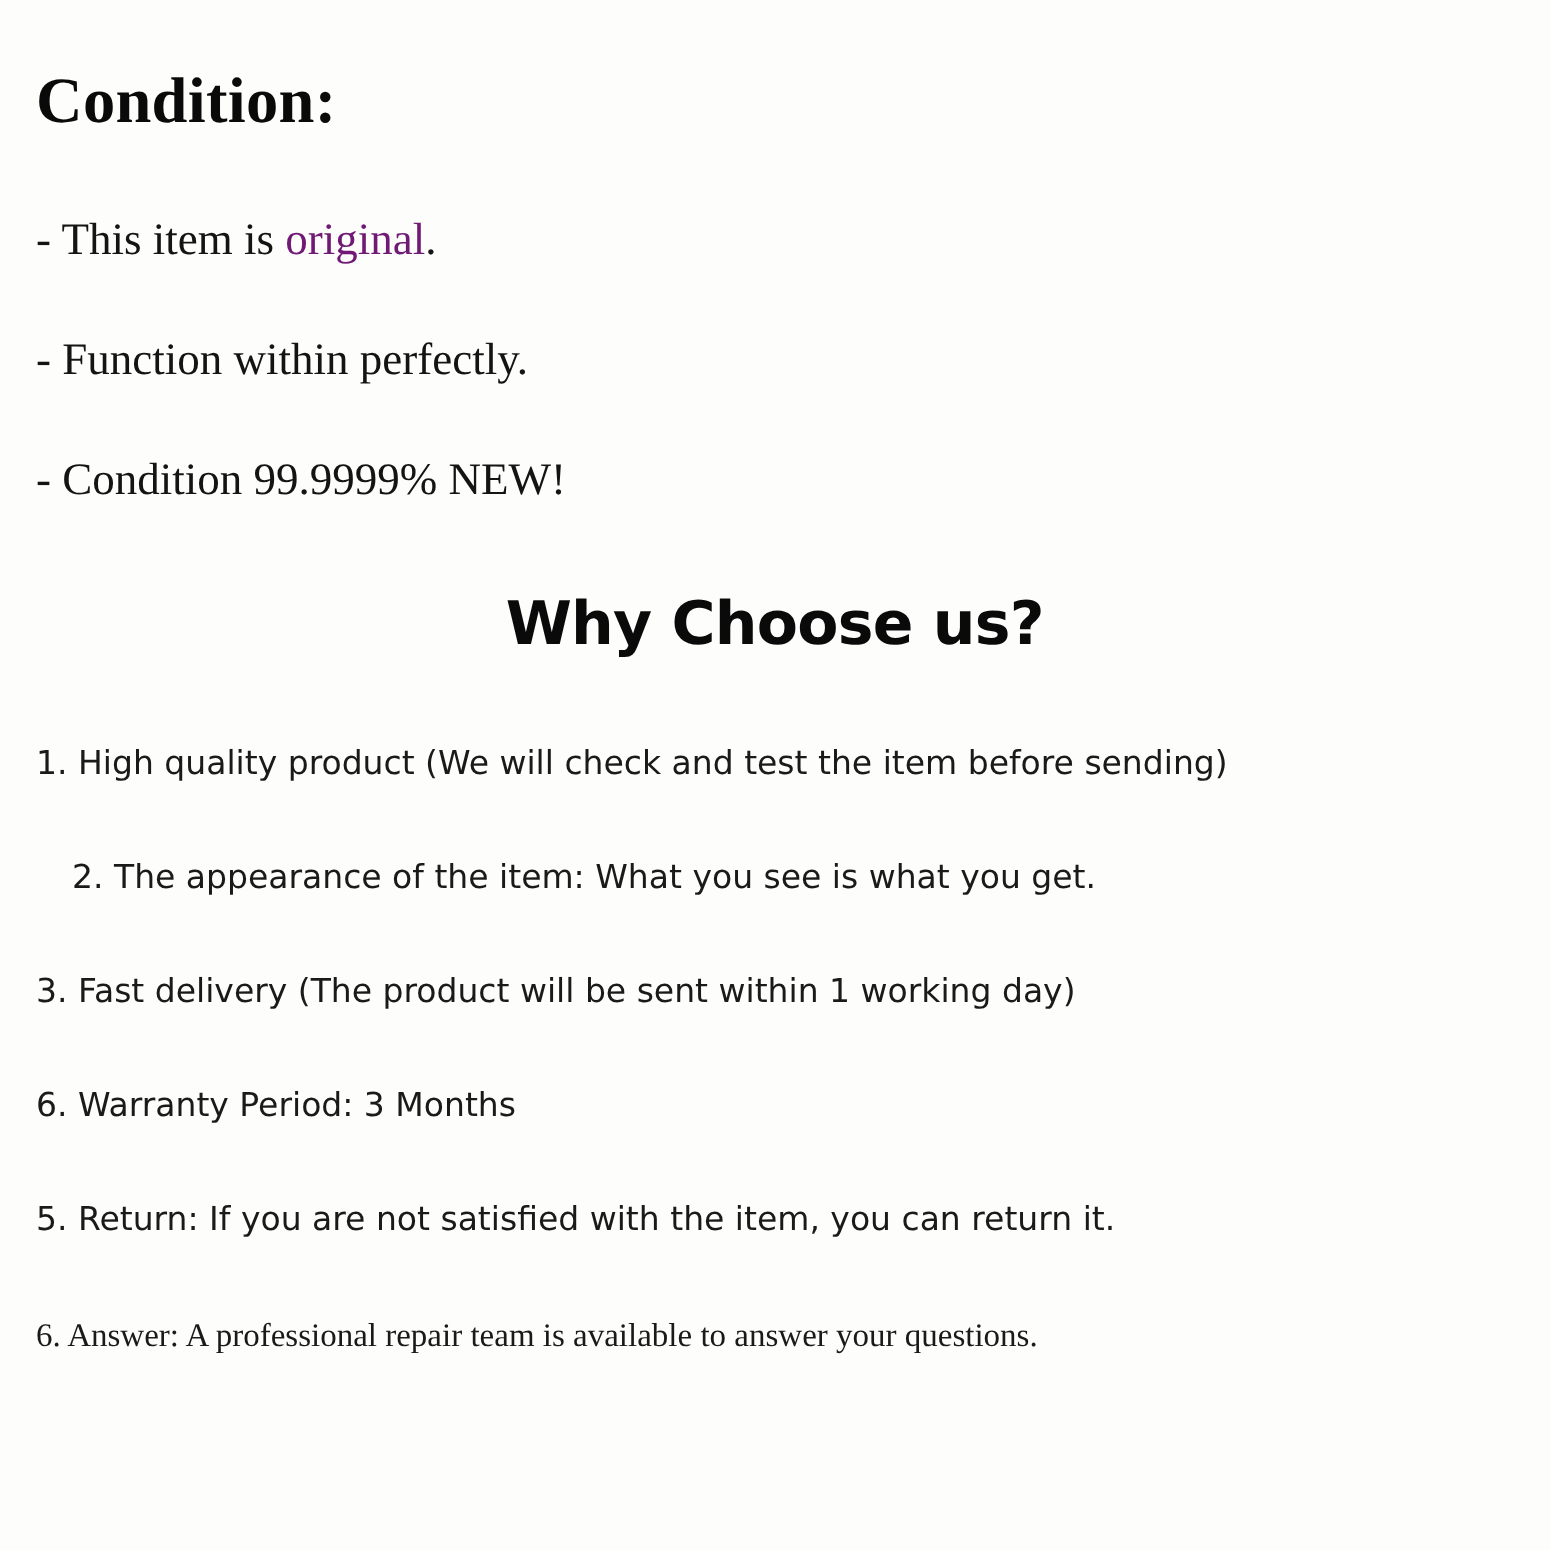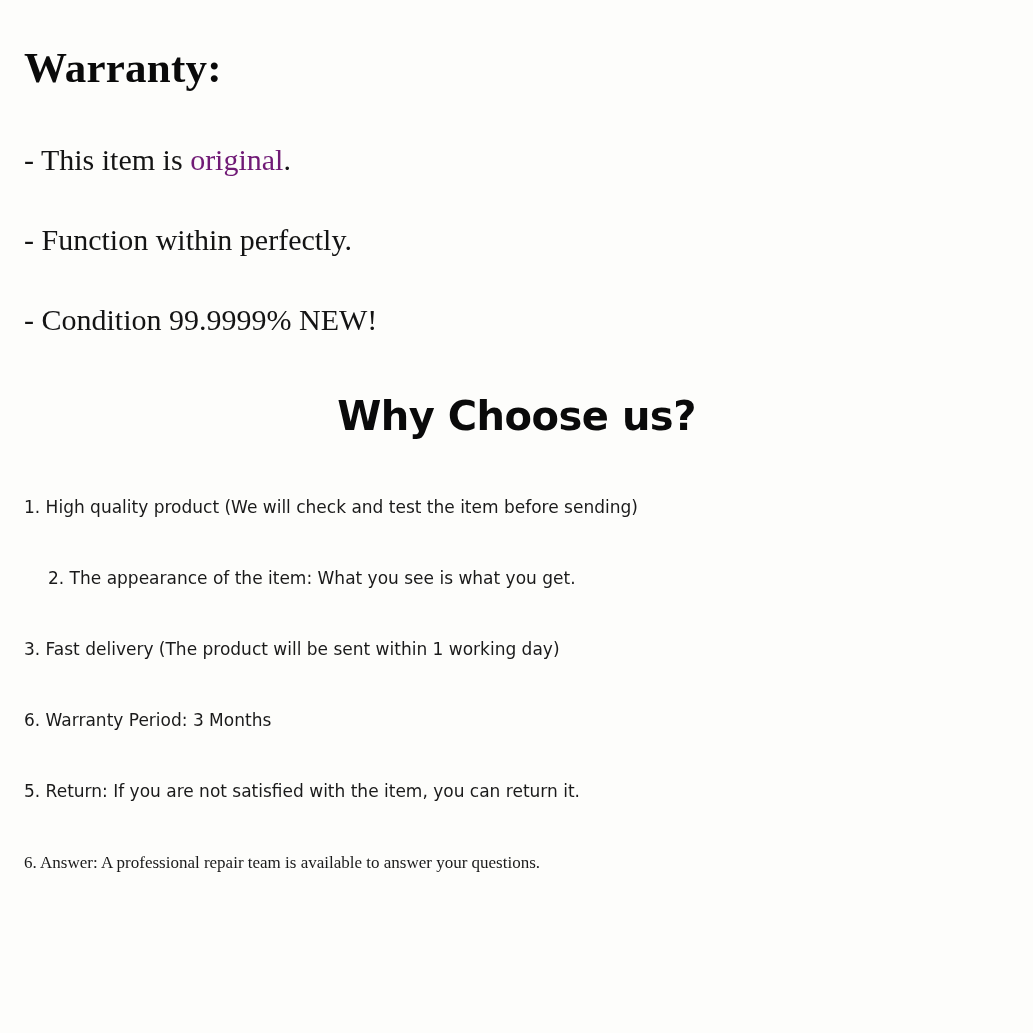--- a/index.html
+++ b/index.html
@@ -61,42 +61,42 @@
     color: #0a0a0a;
     margin: 60px 0 0 0;
     letter-spacing: -0.5px;
     text-align: center;
   }
   .reasons {
     margin: 0;
     padding: 0;
     list-style: none;
     font-family: "DejaVu Sans", sans-serif;
-    font-size: 17px;
+    font-size: 22px;
     color: #1a1a1a;
   }
   .reasons li {
     margin: 0;
     padding: 0;
     line-height: 1.0;
     white-space: nowrap;
   }
   .reasons li.r1 { margin-top: 62px; }
   .reasons li.r2 { margin-top: 54px; margin-left: 24px; }
   .reasons li.r3 { margin-top: 54px; }
   .reasons li.r4 { margin-top: 54px; }
   .reasons li.r5 { margin-top: 54px; }
   .reasons li.r6 { margin-top: 54px; font-family: Liberation Serif, serif; }
 </style>
 </head>
 <body>
 
 <div class="page">
 
-  <h1 class="attention-heading">Warranty:</h1>
+  <h1 class="attention-heading">Condition:</h1>
 
   <ul class="serif-list">
     <li class="row1"><span>- This item is </span><span class="hl-red">original</span><span>.</span></li>
     <li class="row2"><span>- Function within perfectly.</span></li>
     <li class="row3"><span>- Condition 99.9999% NEW!</span></li>
   </ul>
 
   <h2 class="why-heading">Why Choose us?</h2>
 
   <ul class="reasons">

